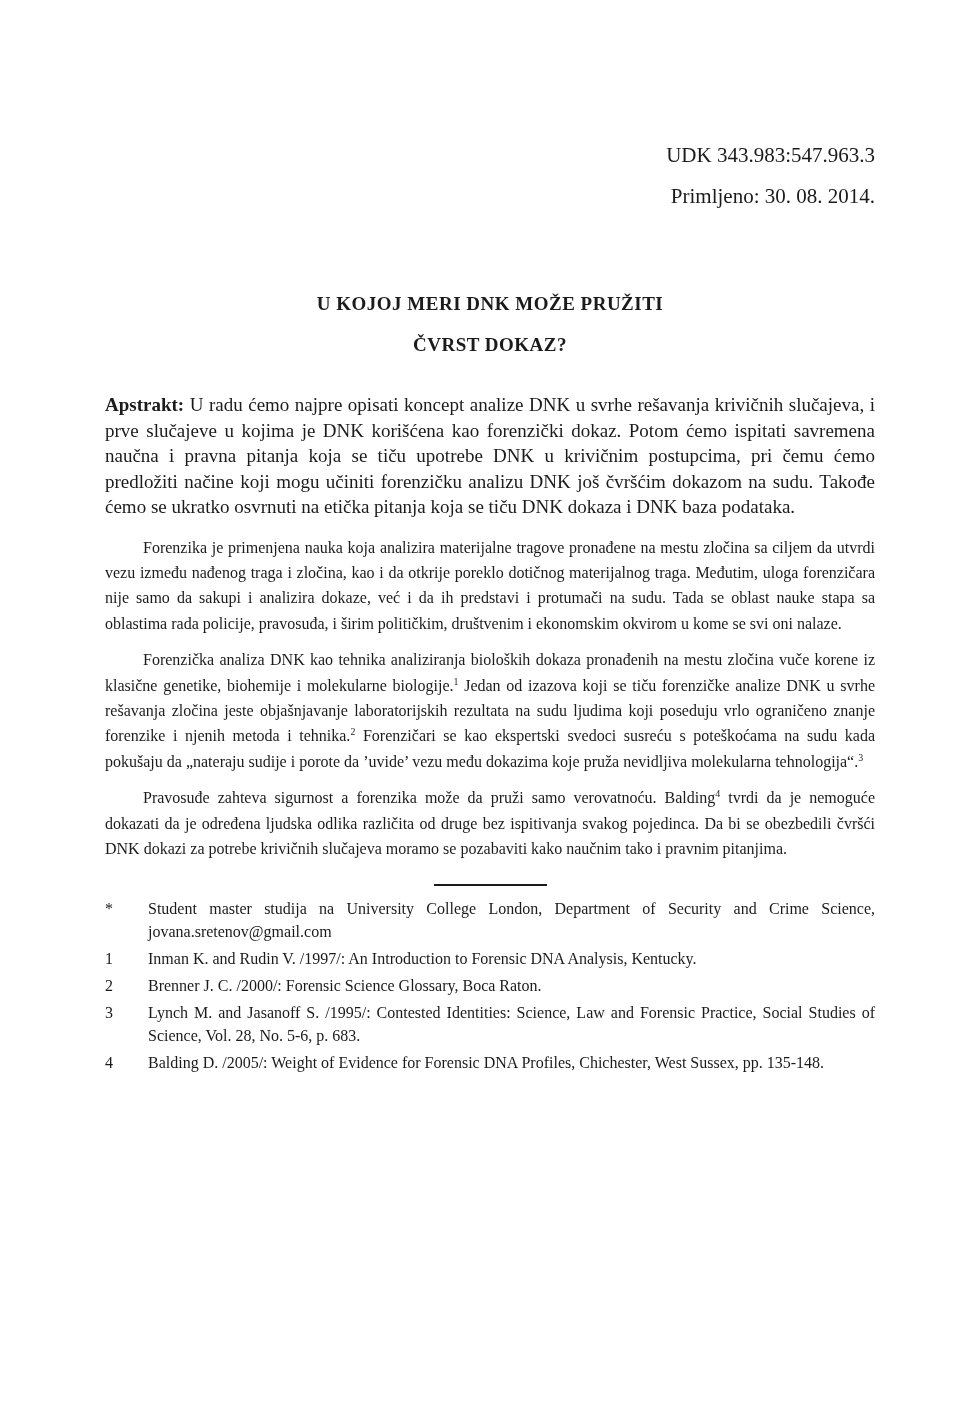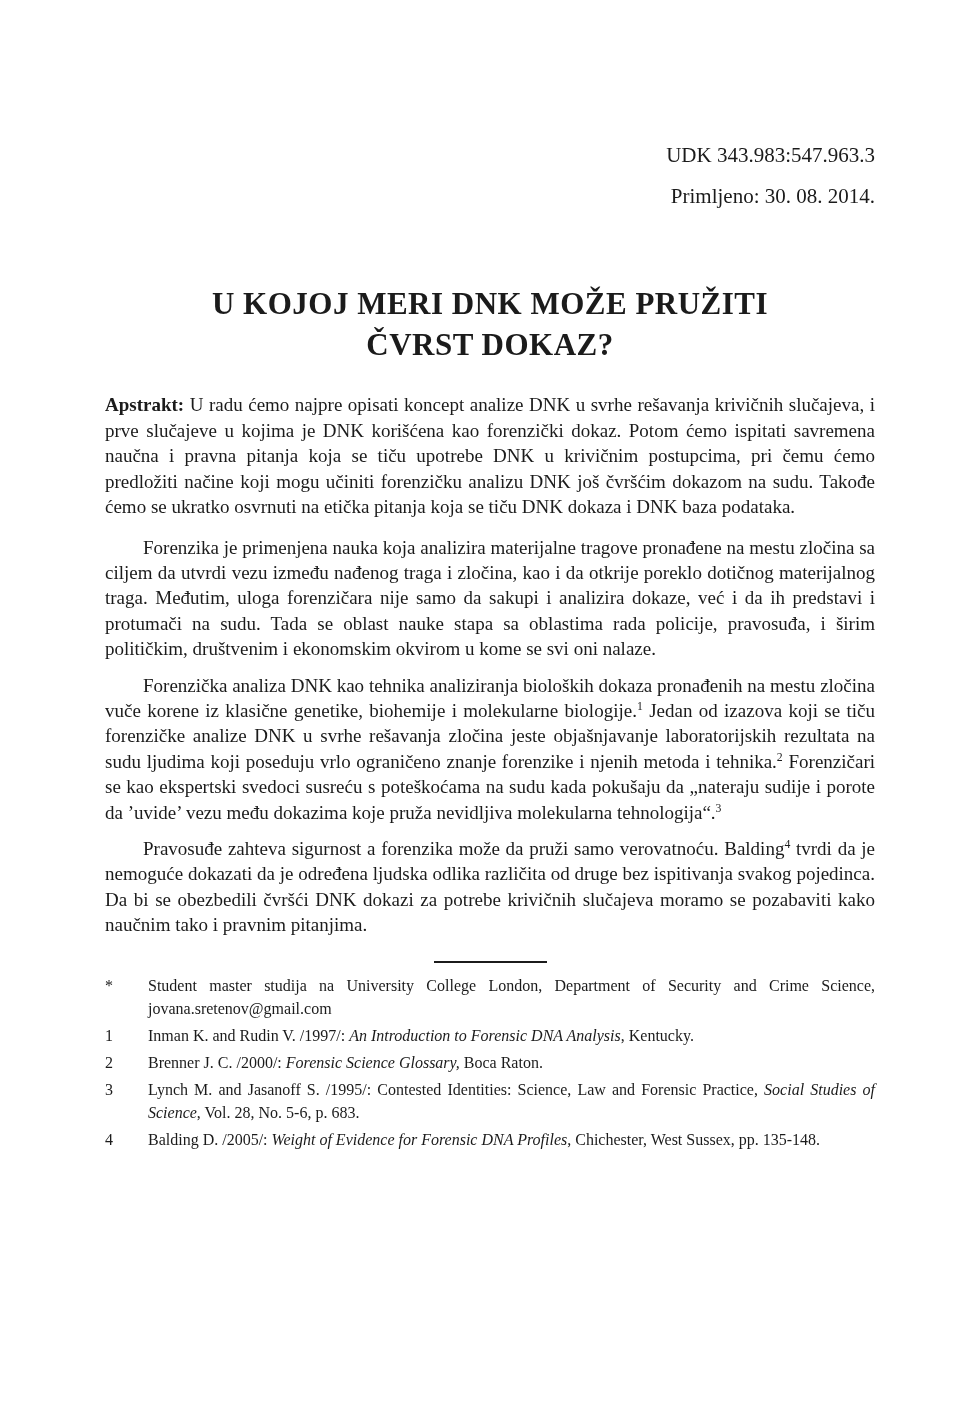--- a/index.html
+++ b/index.html
@@ -23,21 +23,21 @@
   }
   .author {
     margin-top: 30px;
     font-style: italic;
     font-size: 21px;
   }
   .author sup { font-size: 0.6em; line-height: 0; }
   .title {
     margin: 66px 0 0 0;
     text-align: center;
-    font-size: 31px;
+    font-size: 19px;
     font-weight: 700;
     line-height: 41px;
     letter-spacing: 0.5px;
   }
   .abstract {
     margin: 27px 0 0 0;
     text-align: justify;
     font-size: 19px;
     line-height: 25.5px;
   }
@@ -51,26 +51,26 @@
     margin: 39px 0 0 0;
     text-align: center;
     font-size: 23px;
     font-weight: 400;
     line-height: 28px;
   }
   .body-para {
     margin: 11px 0 0 0;
     text-align: justify;
     text-indent: 38px;
-    font-size: 19px;
+    font-size: 16px;
     line-height: 25.4px;
   }
   .body-para.first { margin-top: 15px; }
   .bold { font-weight: 700; }
-  .italic { font-style: italic; }
+  .italic { }
   sup { font-size: 0.62em; line-height: 0; }
   .footnote-rule {
     margin-top: 23px;
     width: 113px;
     border: 0;
     border-top: 2px solid #1b1b1b;
   }
   .footnotes {
     margin-top: 11px;
     font-size: 16px;

